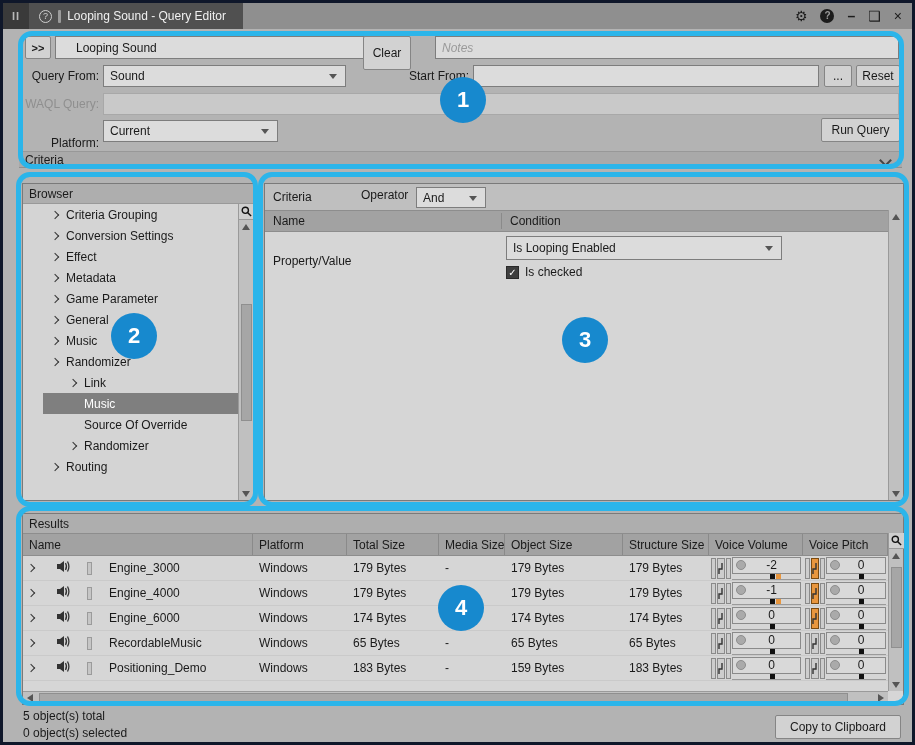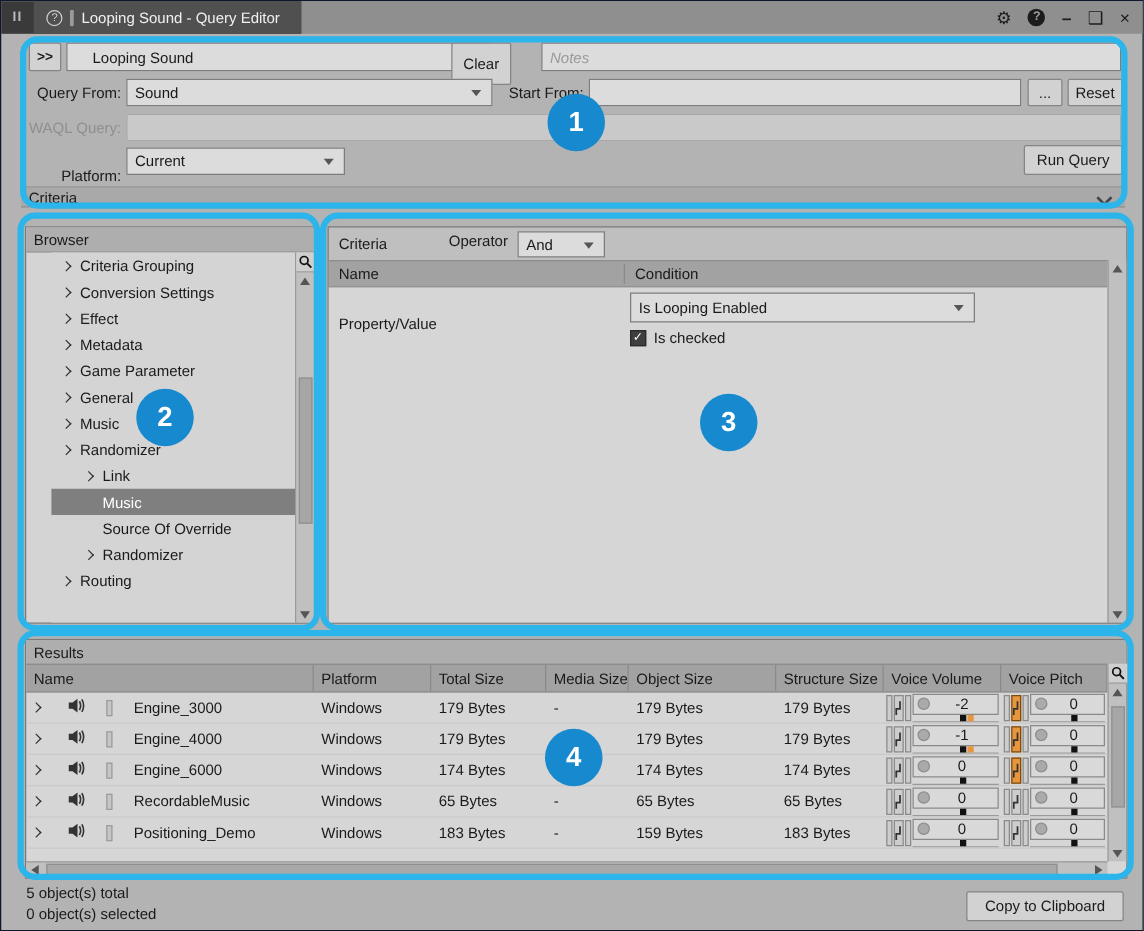--- a/index.html
+++ b/index.html
@@ -2,21 +2,21 @@
 <html><head>
 <meta charset="utf-8">
 <style>
   * { box-sizing: border-box; margin: 0; padding: 0; }
   html,body { width:915px; height:745px; }
   body {
     font-family: "Liberation Sans", sans-serif;
     font-size: 12px; color:#1a1a1a;
     background:#b3b3b3; position:relative; overflow:hidden;
   }
-  .window { position:absolute; inset:0; border:1px solid #0f172a; }
+  .window { position:absolute; inset:0; border:3px solid #0f172a; }
 
   
   .titlebar { position:absolute; left:0; top:0; right:0; height:26px; background:#8f8f8f; }
   .titlebar-left { position:absolute; left:0; top:0; width:240px; height:26px; background:#3a3a3a; display:flex; align-items:center; }
   .pause-glyph { color:#b9b9b9; font-weight:bold; font-size:11px; letter-spacing:1px; padding:0 9px; }
   .doc-tab { height:26px; flex:1; background:#505050; display:flex; align-items:center; gap:6px; padding:0 10px; color:#f0f0f0; }
   .tab-qicon { width:13px; height:13px; border-radius:50%; border:1.5px solid #cfcfcf; color:#cfcfcf; font-size:9px; line-height:10px; text-align:center; flex:none; }
   .tab-grip { width:3px; height:13px; background:#9b9b9b; border-radius:1px; flex:none; }
   .title-buttons { position:absolute; right:10px; top:0; height:26px; display:flex; align-items:center; gap:13px; }
   .tb-icon { color:#1c1c1c; font-size:14px; line-height:14px; cursor:default; }
@@ -33,21 +33,21 @@
   .lbl { position:absolute; height:22px; display:flex; align-items:center; }
   .lbl.right { justify-content:flex-end; }
   .lbl.disabled { color:#8f8f8f; }
 
   
   .q-expand { left:22px; top:33px; width:26px; height:23px; font-size:11px; font-weight:bold; }
   .q-name  { left:52px; top:33px; width:340px; height:23px;padding-left:20px; }
   .q-clear { left:360px; top:33px; width:48px; height:34px; }
   .q-notes { left:432px; top:33px; width:464px; height:23px; }
   .q-from-label  { left:14px; top:62px; width:82px; }
-  .q-from-dd     { left:100px; top:62px; width:293px; height:22px;text-align:center; }
+  .q-from-dd     { left:100px; top:62px; width:243px; height:22px;text-align:center; }
   .q-start-label { left:400px; top:62px; width:66px; }
   .q-start-field { left:470px; top:62px; width:346px; height:22px; }
   .q-browse { left:821px; top:62px; width:28px; height:22px; }
   .q-reset  { left:853px; top:62px; width:44px; height:22px; }
   .q-waql-label { left:6px;  top:90px; width:90px; }
   .q-waql-field { left:100px; top:90px; width:796px; height:22px; }
   .q-plat-label { left:14px; top:117px; width:82px;margin-top:12px; }
   .q-plat-dd    { left:100px; top:117px; width:175px; height:22px; }
   .q-run  { left:818px; top:115px; width:79px; height:24px; }
   .criteria-strip { position:absolute; left:16px; top:148px; width:883px; height:17px; background:#a9a9a9; border-top:1px solid #989898; border-bottom:1px solid #8f8f8f; display:flex; align-items:center; padding:0 6px; }

